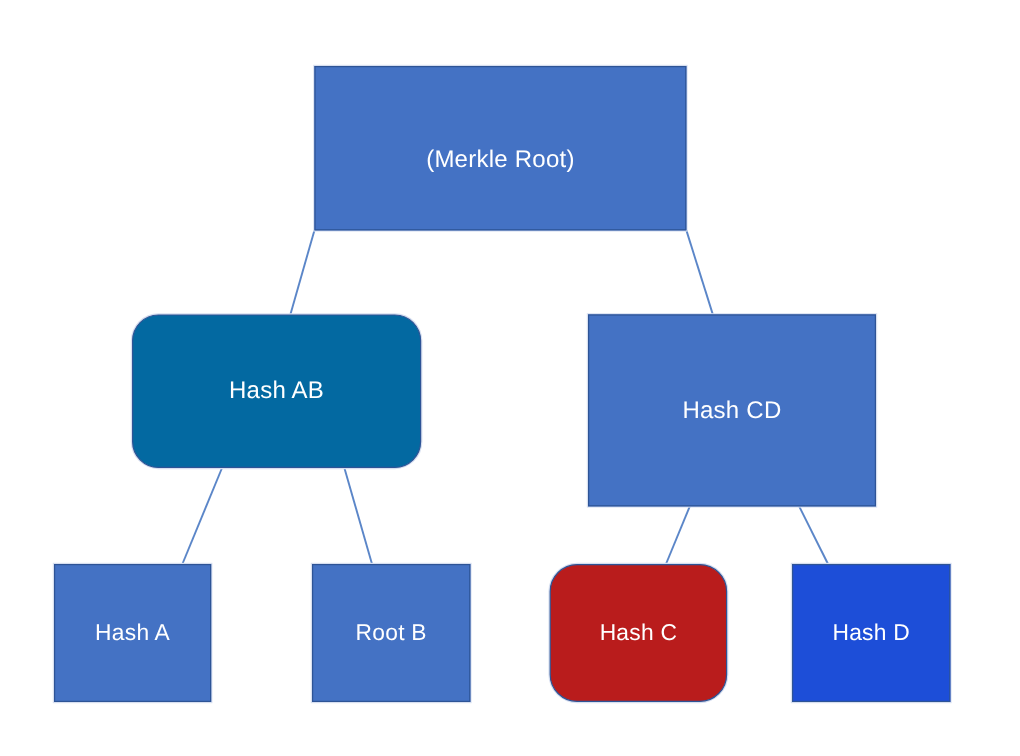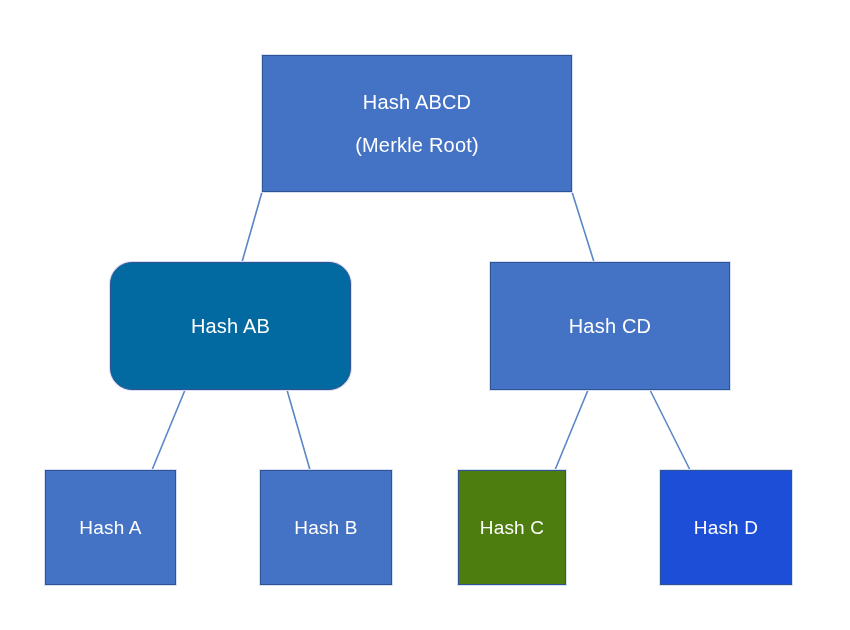--- a/index.html
+++ b/index.html
@@ -64,41 +64,40 @@
         <line x1="262" y1="192" x2="242" y2="262" stroke="#5B86C8" stroke-width="1.6"></line>
         <line x1="572" y1="192" x2="594" y2="262" stroke="#5B86C8" stroke-width="1.6"></line>
         <line x1="185" y1="390" x2="152" y2="470" stroke="#5B86C8" stroke-width="1.6"></line>
         <line x1="287" y1="390" x2="310" y2="470" stroke="#5B86C8" stroke-width="1.6"></line>
         <line x1="588" y1="390" x2="555" y2="470" stroke="#5B86C8" stroke-width="1.6"></line>
         <line x1="650" y1="390" x2="690" y2="470" stroke="#5B86C8" stroke-width="1.6"></line>
       </g>
   </svg>
 
   <div class="node root" style="left: 262px; top: 55px; width: 310px; height: 137px; background: rgb(68, 114, 196); border-color: rgb(46, 84, 150); color: rgb(255, 255, 255);">
-    <span class="line1">Hash ABCD</span>
     <span class="line2">(Merkle Root)</span>
   </div>
 
   <div class="node branch" style="left: 110px; top: 262px; width: 241px; height: 128px; background: #0369a1; border-color: rgb(46, 84, 150); color: rgb(255, 255, 255); border-radius: 22px;">
     <span class="line1">Hash AB</span>
   </div>
 
-  <div class="node branch" style="left: 490px; top: 262px; width: 240px; height: 128px; background: rgb(68, 114, 196); border-color: rgb(46, 84, 150); color: rgb(255, 255, 255);">
+  <div class="node branch" style="left: 490px; top: 262px; width: 240px; height: 160px; background: rgb(68, 114, 196); border-color: rgb(46, 84, 150); color: rgb(255, 255, 255);">
     <span class="line1">Hash CD</span>
   </div>
 
   <div class="node leaf" style="left: 45px; top: 470px; width: 131px; height: 115px; background: rgb(68, 114, 196); border-color: rgb(46, 84, 150); color: rgb(255, 255, 255);">
     <span class="line1">Hash A</span>
   </div>
 
   <div class="node leaf" style="left: 260px; top: 470px; width: 132px; height: 115px; background: rgb(68, 114, 196); border-color: rgb(46, 84, 150); color: rgb(255, 255, 255);">
-    <span class="line1">Hash B</span>
+    <span class="line1">Root B</span>
   </div>
 
-  <div class="node leaf" style="left: 458px; top: 470px; width: 108px; height: 115px; background: #4d7c0f; border-color: rgb(46, 84, 150); color: rgb(255, 255, 255);">
+  <div class="node leaf" style="left: 458px; top: 470px; width: 148px; height: 115px; background: #b91c1c; border-color: rgb(46, 84, 150); color: rgb(255, 255, 255); border-radius: 23px;">
     <span class="line1">Hash C</span>
   </div>
 
   <div class="node leaf" style="left: 660px; top: 470px; width: 132px; height: 115px; background: #1d4ed8; border-color: rgb(46, 84, 150); color: rgb(255, 255, 255);">
     <span class="line1">Hash D</span>
   </div>
 
 </div>
 
 </body></html>

